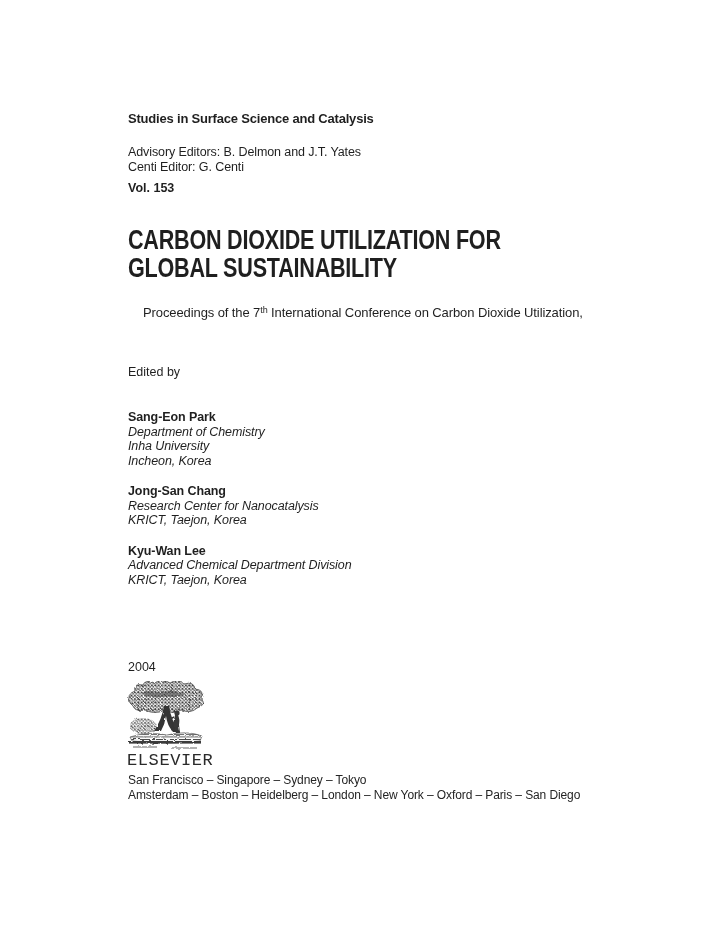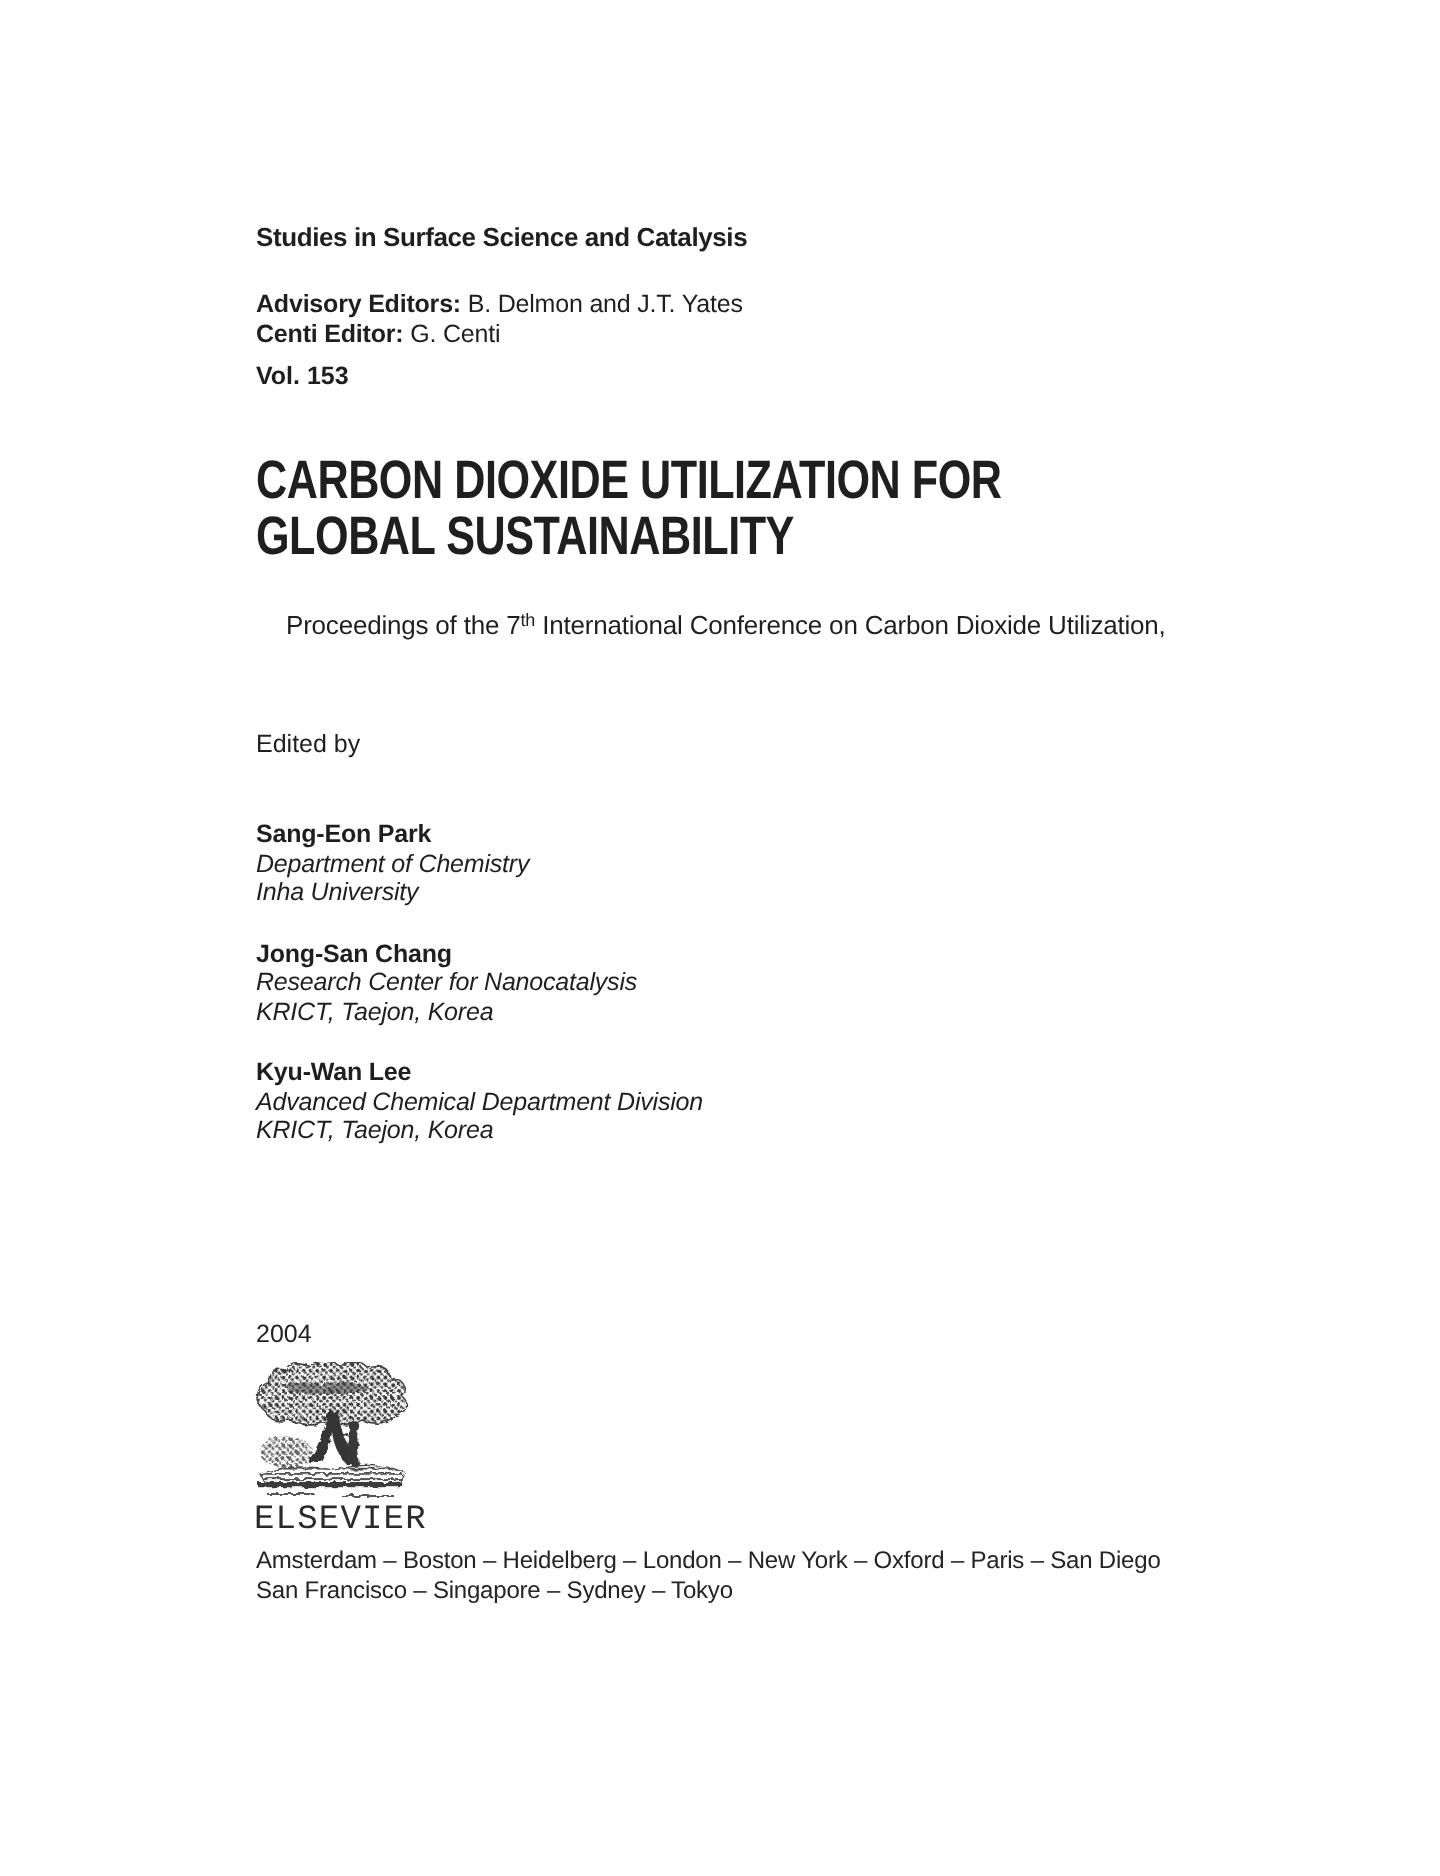--- a/index.html
+++ b/index.html
@@ -25,21 +25,21 @@
     letter-spacing: -0.2px;
     white-space: nowrap;
   }
   .series-editors {
     top: 145px;
     font-size: 12.5px;
     line-height: 15px;
     letter-spacing: -0.1px;
     white-space: nowrap;
   }
-  .series-editors b { font-weight: bold; }
+  .series-editors b { font-weight: normal; }
   .volume {
     top: 181px;
     font-size: 12.5px;
     font-weight: bold;
   }
   .book-title {
     top: 226px;
     font-size: 27px;
     font-weight: bold;
     line-height: 28px;
@@ -124,20 +124,21 @@
     <div><span>Proceedings of the 7</span><sup>th</sup><span> International Conference on Carbon Dioxide Utilization,</span></div>
   </div>
 
   <div class="abs edited-by">Edited by</div>
 
   <div class="abs editors">
     <div class="editor-block">
       <div class="editor-name">Sang-Eon Park</div>
       <div class="editor-line">Department of Chemistry</div>
       <div class="editor-line">Inha University</div>
+      <div class="editor-line">Incheon, Korea</div>
     </div>
     <div class="editor-block">
       <div class="editor-name">Jong-San Chang</div>
       <div class="editor-line">Research Center for Nanocatalysis</div>
       <div class="editor-line">KRICT, Taejon, Korea</div>
     </div>
     <div class="editor-block">
       <div class="editor-name">Kyu-Wan Lee</div>
       <div class="editor-line">Advanced Chemical Department Division</div>
       <div class="editor-line">KRICT, Taejon, Korea</div>
@@ -173,17 +174,17 @@
         <path d="M3,56 Q20,50 40,54 Q60,49 75,55 L73,60 Q40,64 5,60 Z" fill="url(#hatch)" stroke="#444444" stroke-width="0.6"></path>
         <rect x="2" y="60" width="72" height="2.6" fill="#3a3a3a"></rect>
         <path d="M6,66 L30,66 M44,67 L70,67" stroke="#555555" stroke-width="0.9"></path>
       </g>
     </svg>
   </div>
 
   <div class="abs publisher">ELSEVIER</div>
 
   <div class="abs cities">
+    <div>San Francisco – Singapore – Sydney – Tokyo</div>
     <div>Amsterdam – Boston – Heidelberg – London – New York – Oxford – Paris – San Diego</div>
-    <div>San Francisco – Singapore – Sydney – Tokyo</div>
   </div>
 
 </div>
 
 </body></html>

